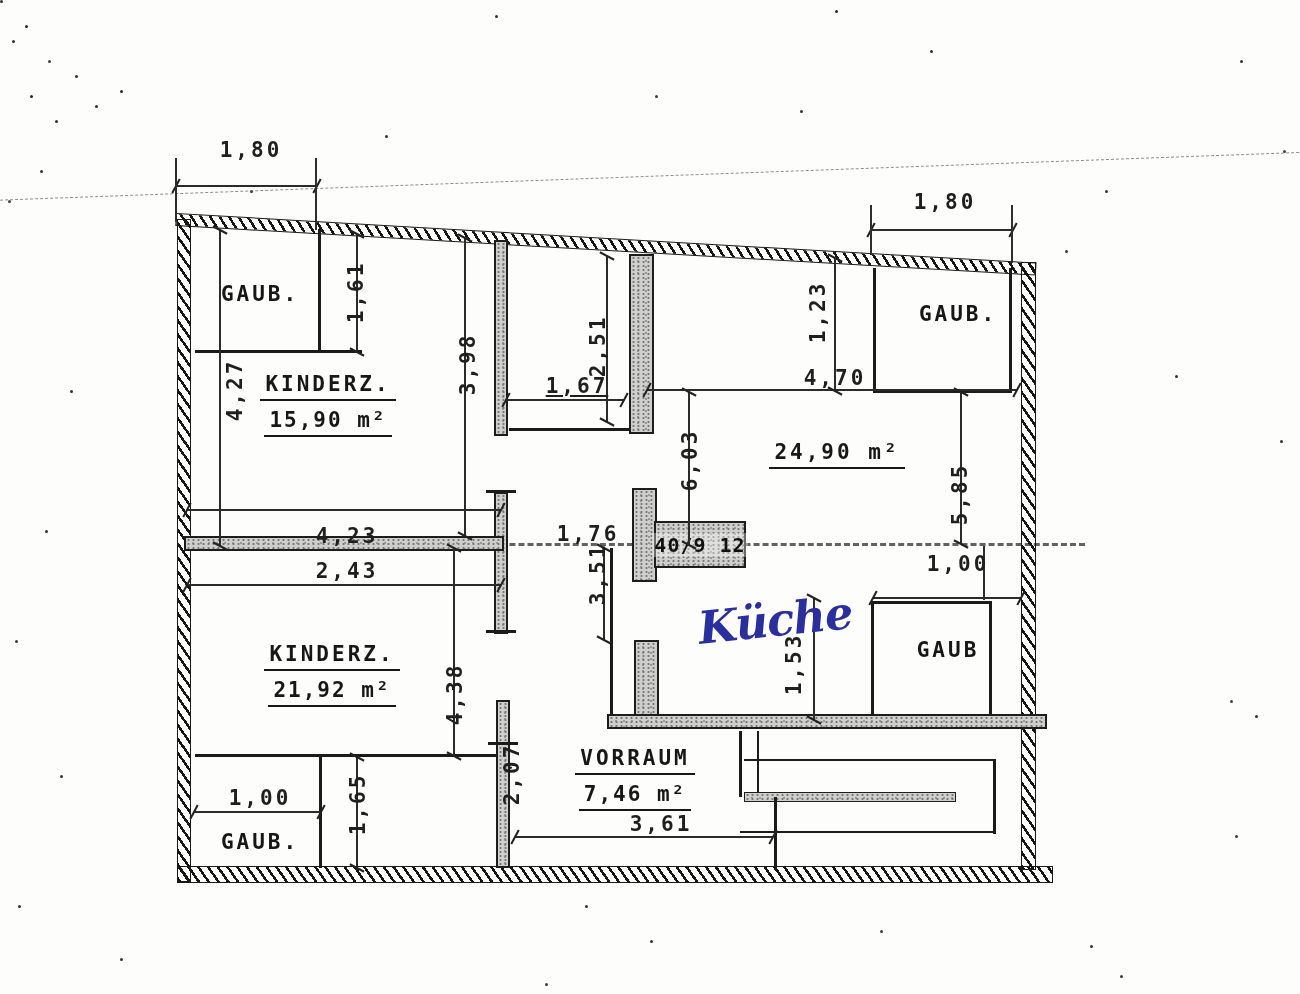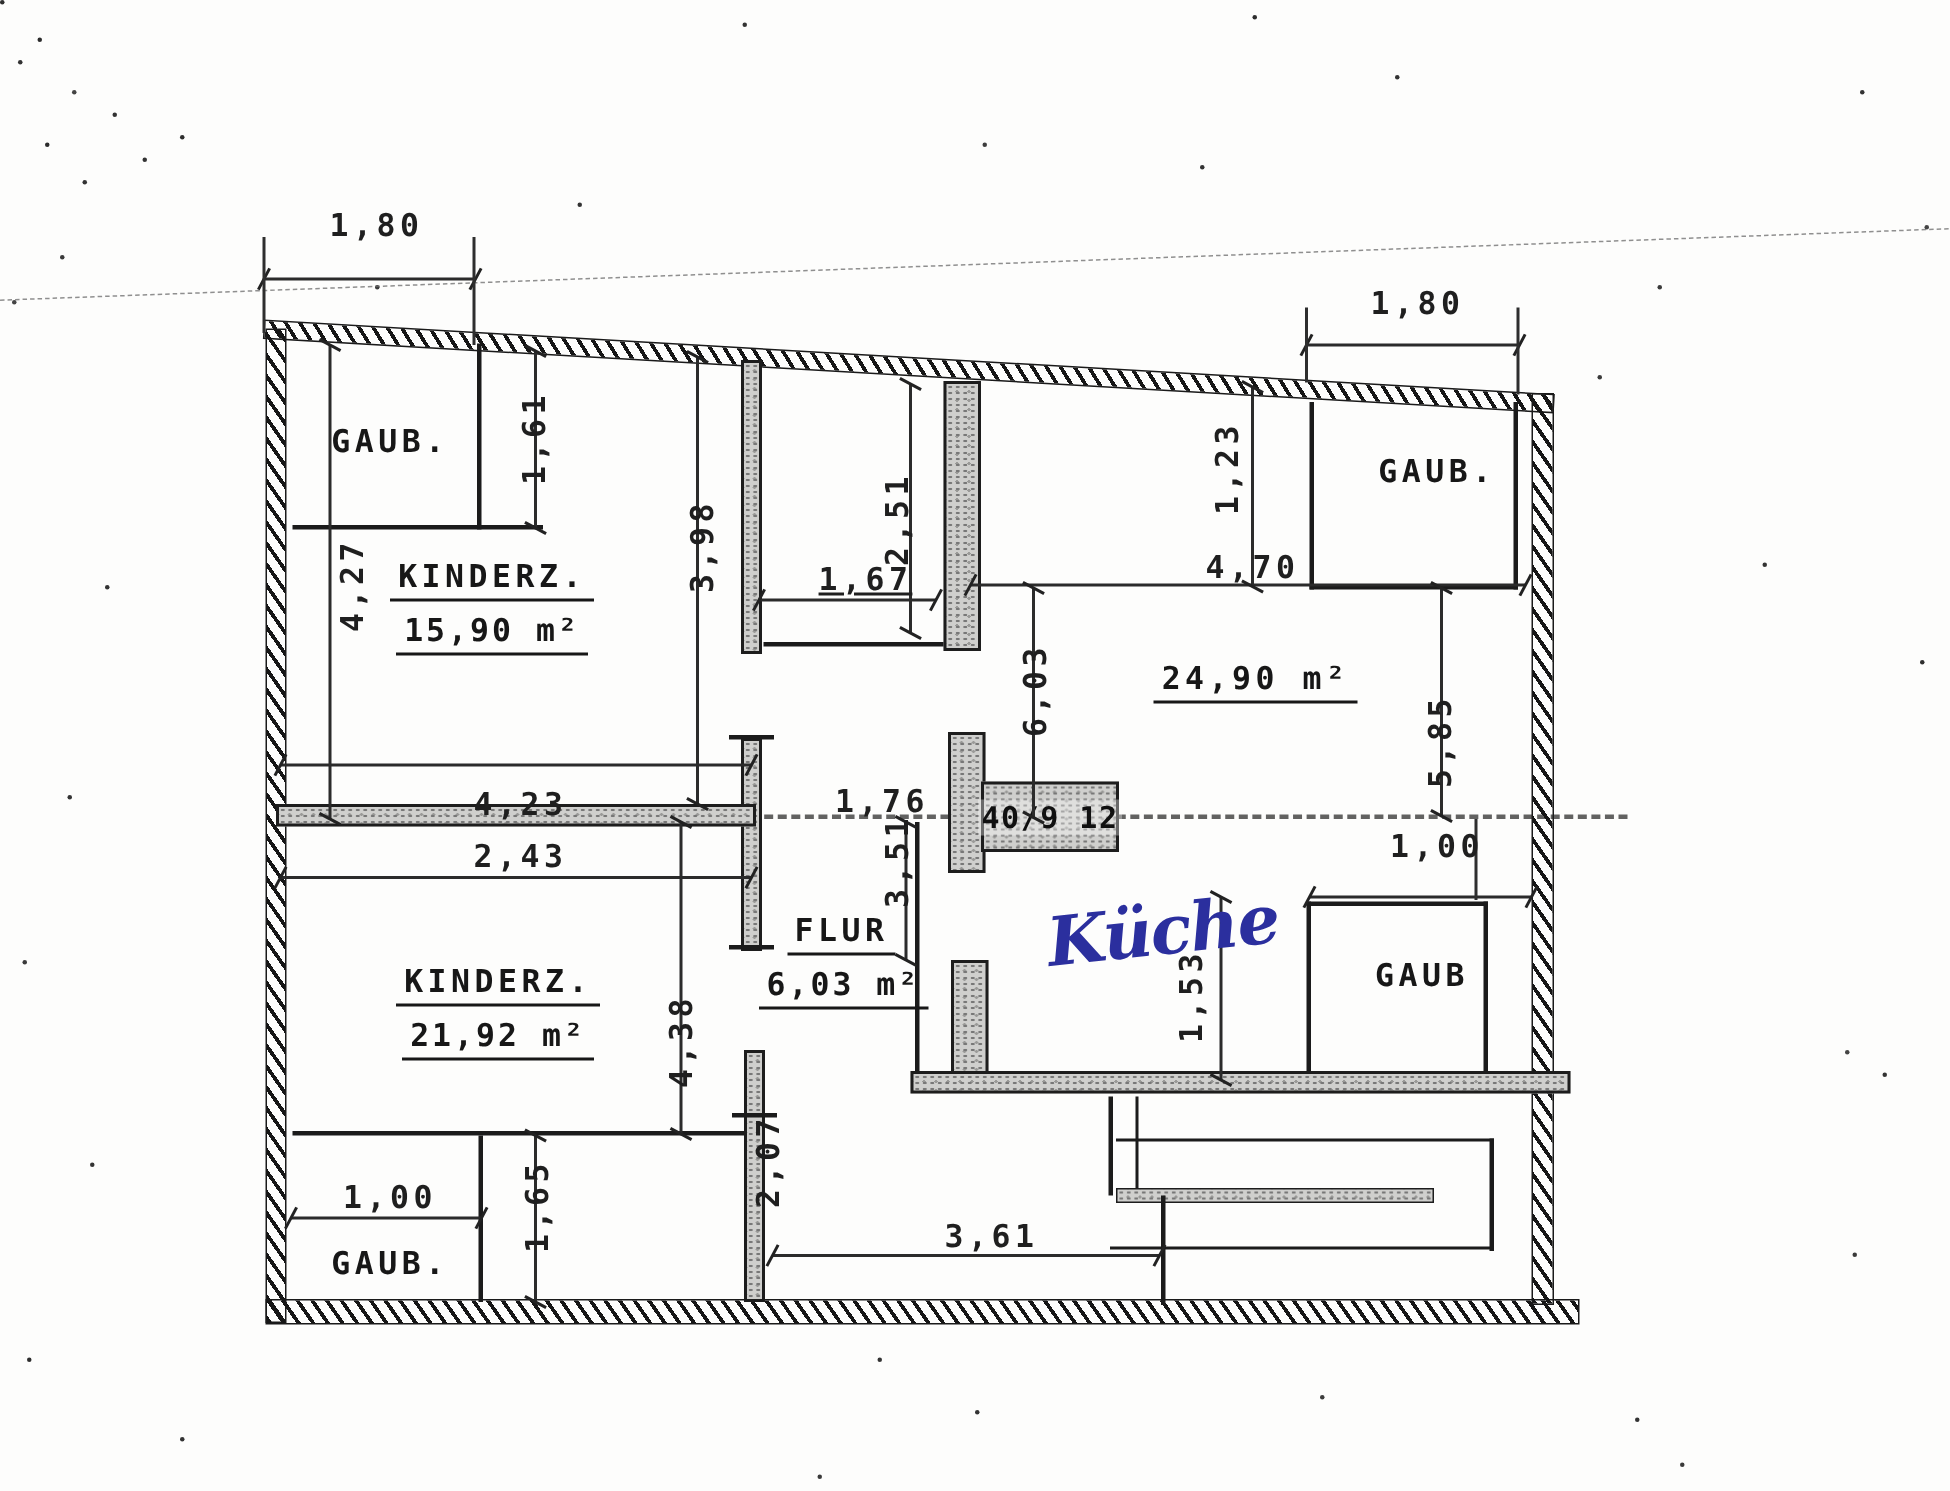--- a/index.html
+++ b/index.html
@@ -161,29 +161,29 @@
   <div class="room" style="left:258px;top:372px;width:140px;">
     <span class="ln">KINDERZ.</span><br>
     <span class="ln2">15,90 m²</span>
   </div>
   <div class="room" style="left:903px;top:302px;width:110px;">
     <span class="ln" style="border-bottom:none;">GAUB.</span>
   </div>
   <div class="room" style="left:762px;top:440px;width:150px;">
     <span class="ln">24,90 m²</span>
   </div>
-  <div class="room" style="left:506px;top:608px;width:110px;">
-    <span class="ln">FLUR</span><br>
-    <span class="ln2">6,03 m²</span>
-  </div>
   <div class="kueche" style="left:698px;top:594px;">Küche</div>
   <div class="room" style="left:898px;top:638px;width:100px;">
     <span class="ln" style="border-bottom:none;">GAUB</span>
   </div>
   <div class="room" style="left:262px;top:642px;width:140px;">
     <span class="ln">KINDERZ.</span><br>
     <span class="ln2">21,92 m²</span>
   </div>
   <div class="room" style="left:205px;top:830px;width:110px;">
     <span class="ln" style="border-bottom:none;">GAUB.</span>
   </div>
+  <div class="room" style="left:565px;top:746px;width:140px;">
+    <span class="ln">VORRAUM</span><br>
+    <span class="ln2">7,46 m²</span>
+  </div>
 
 </div>
 
 </body></html>

